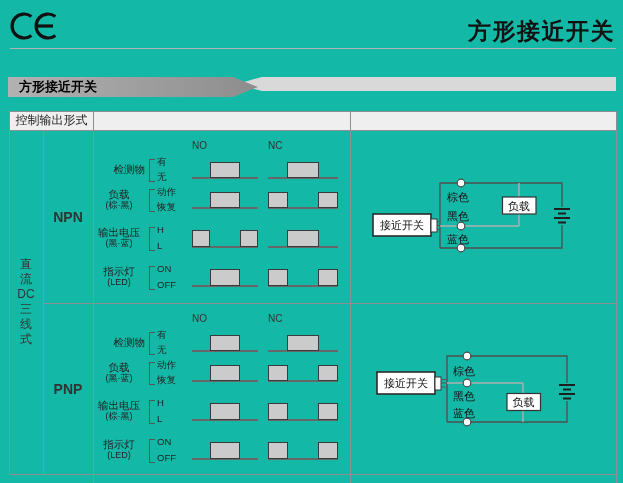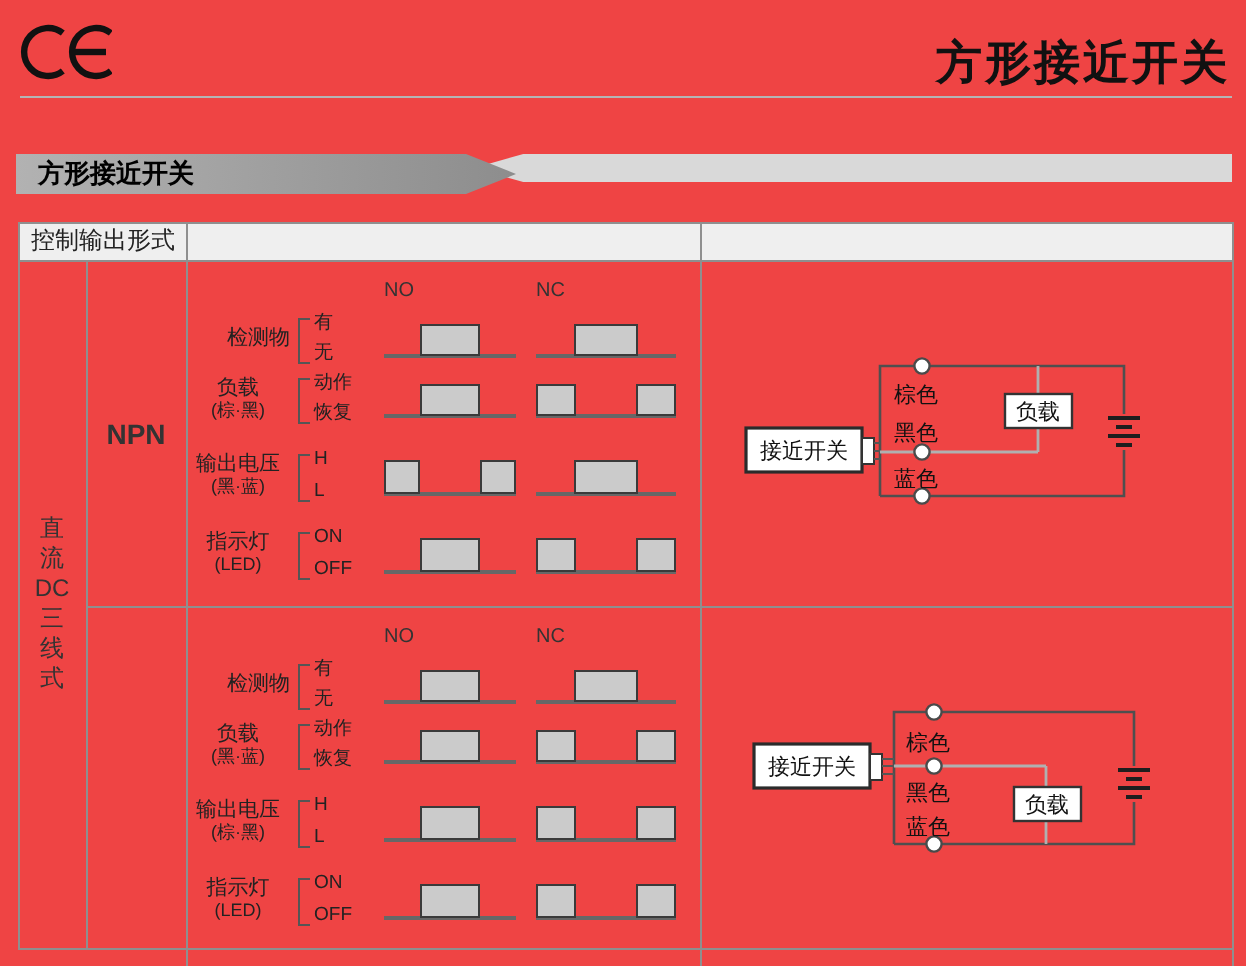--- a/index.html
+++ b/index.html
@@ -1,16 +1,16 @@
 <!DOCTYPE html>
 <html><head>
 <meta charset="utf-8">
 <style>
   html,body{margin:0;padding:0;background:#ffffff;}
-  .page{position:relative;width:623px;height:483px;background:#ef4444;overflow:hidden;
+  .page{position:relative;width:623px;height:483px;background:#14b8a6;overflow:hidden;
         font-family:"Liberation Sans","DejaVu Sans",sans-serif;color:#222;}
   .abs{position:absolute;}
   
   .page-title{position:absolute;top:16px;right:8px;font-size:23px;font-weight:bold;
               letter-spacing:1.5px;color:#111;}
   .header-rule{position:absolute;left:10px;top:48px;width:606px;height:1px;background:#b4b4b4;}
   
   .banner-light{position:absolute;left:237px;top:77px;width:379px;height:14px;background:#d9d9d9;
                 clip-path:polygon(0 50%,6.5% 0,100% 0,100% 100%,6.5% 100%);}
   .banner-dark{position:absolute;left:8px;top:77px;width:250px;height:20px;
@@ -78,20 +78,21 @@
   <div class="group-label" id="group-label">
       <span>直</span>
       <span>流</span>
       <span>DC</span>
       <span>三</span>
       <span>线</span>
       <span>式</span>
     </div>
 
   <div class="type-label" style="top:130px;height:173px">NPN</div>
+  <div class="type-label" style="top:303px;height:171px">PNP</div>
 
   <div class="timing-cell" id="timing-0" style="top:130px;height:173px">
       <div class="tcol" style="left: 99px; top: 10px; width: 66px;">NO</div>
       <div class="tcol" style="left: 175px; top: 10px; width: 70px;">NC</div>
       <div class="sig-label" style="left: 0px; width: 52px; top: 33.5px; text-align: right;">
         <div>检测物</div>
       </div>
       <div class="bracket" style="left: 56px; top: 29px; height: 21px;"></div>
       <div class="sig-hl" style="left: 64px; top: 27px;">有</div>
       <div class="sig-hl" style="left: 64px; top: 42px;">无</div>

